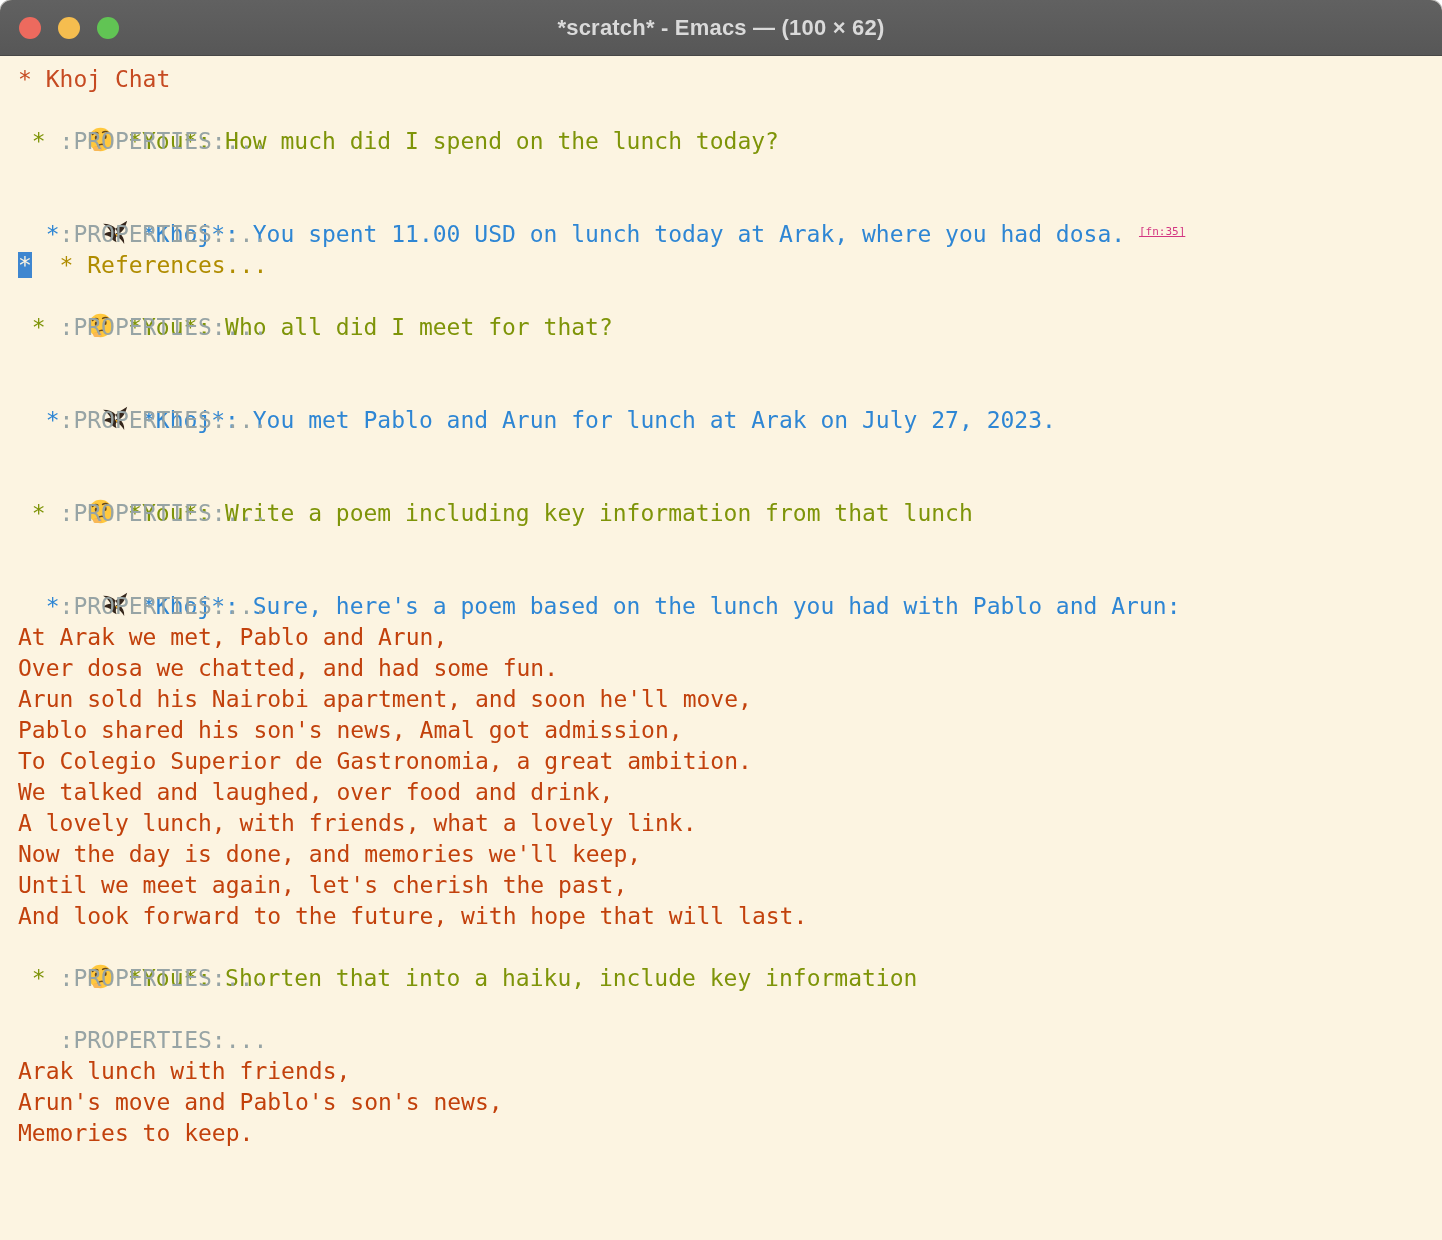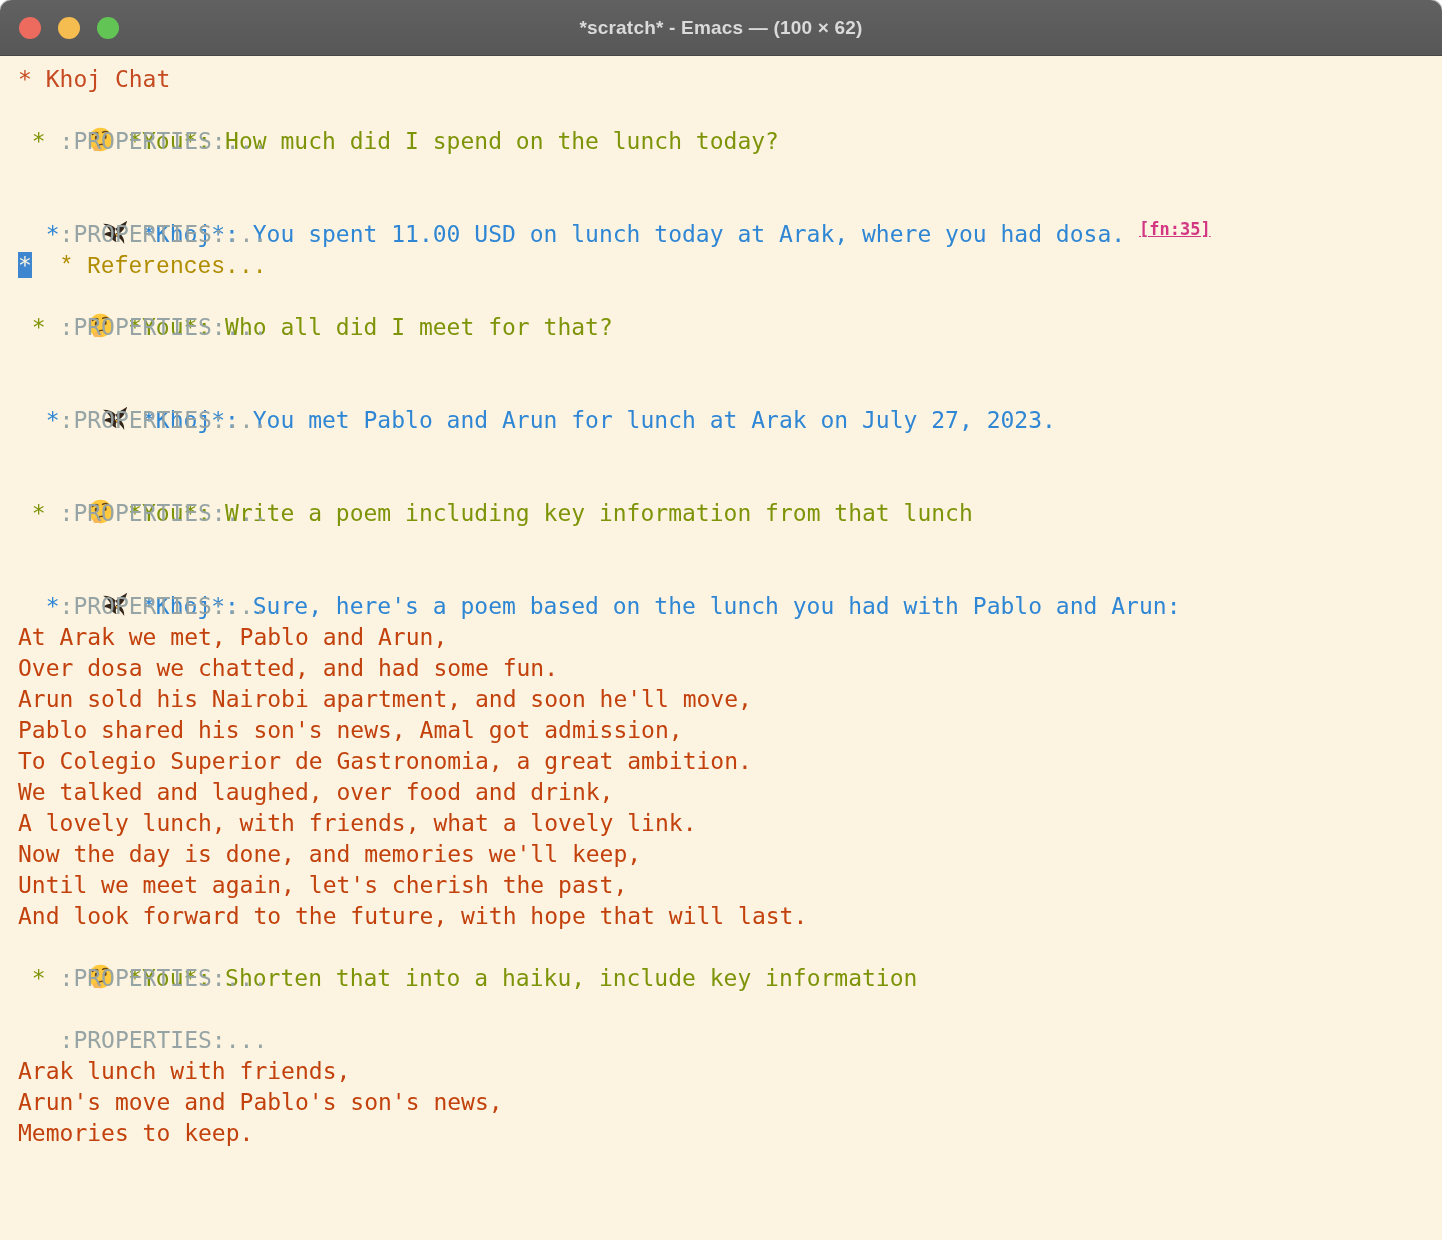--- a/index.html
+++ b/index.html
@@ -22,41 +22,41 @@
   .lights{
     position:absolute;left:19px;top:0;height:100%;
     display:flex;align-items:center;gap:17px;
   }
   .light{width:22px;height:22px;border-radius:50%;display:inline-block;}
   .light.red{background:#ED6A5E;}
   .light.yellow{background:#F5BD4F;}
   .light.green{background:#61C454;}
   .title{
     font-family:"Liberation Sans",sans-serif;
-    font-weight:bold;font-size:19px;color:#DADADA;
+    font-weight:bold;font-size:22px;color:#DADADA;
     letter-spacing:0.2px;
   }
   .buffer{
     padding:8px 8px 0 18px;
     font-family:"DejaVu Sans Mono","Liberation Mono",monospace;
     font-size:23px;
     line-height:31px;
     color:#57696F;
     cursor:text;
   }
   .line{height:31px;white-space:pre;}
   .s-h1{color:#C64A21;}
   .s-you{color:#7E9408;}
   .s-khoj{color:#2E86D4;}
   .s-bold{font-weight:normal;}
   .s-prop{color:#97A4A5;}
-  .s-ref{color:#B08C00;font-family:Liberation Mono, monospace;}
+  .s-ref{color:#B08C00;}
   .s-body{color:#c2410c;}
   .s-fn{
-    color:#D33682;font-size:17px;font-weight:bold;
+    color:#D33682;font-size:11px;font-weight:normal;
     text-decoration:underline;vertical-align:7px;cursor:pointer;
   }
   .s-cursor{background:#3E86D0;color:#FCF4E1;}
   .emoji{display:inline-block;}
   .emoji svg{width:27px;height:27px;vertical-align:-4px;}
 </style>
 </head>
 <body>
 
 <div class="window">

